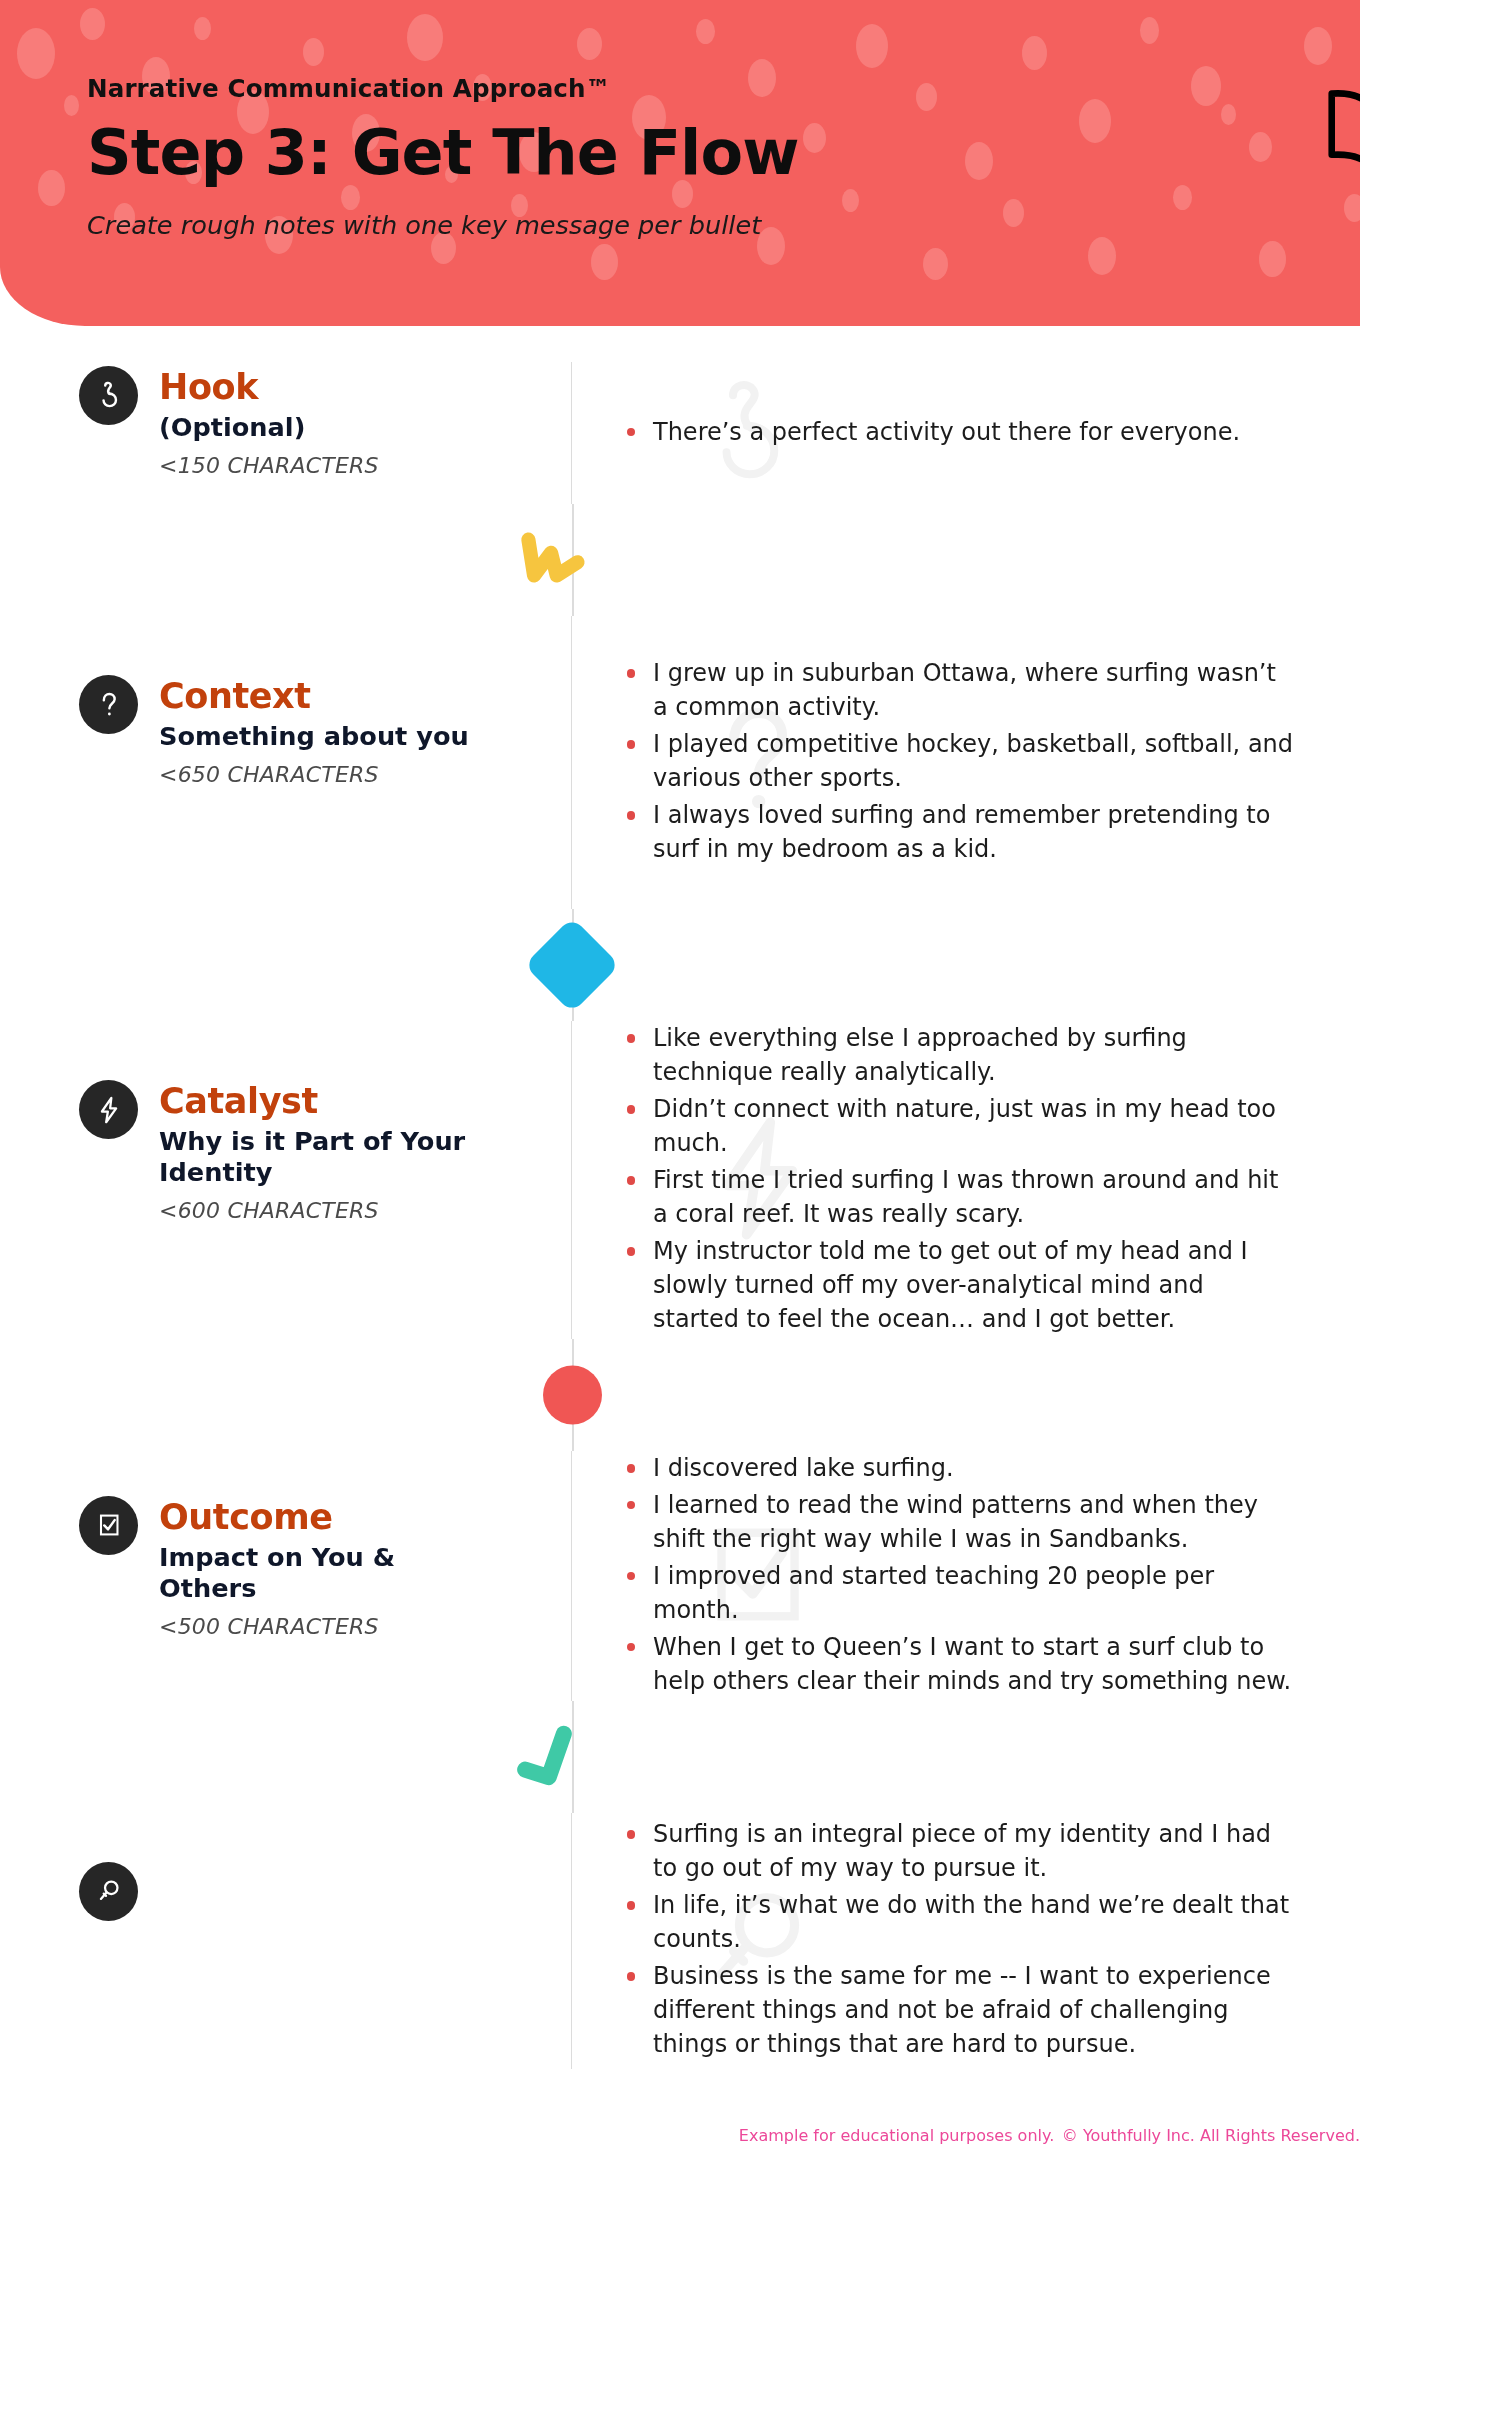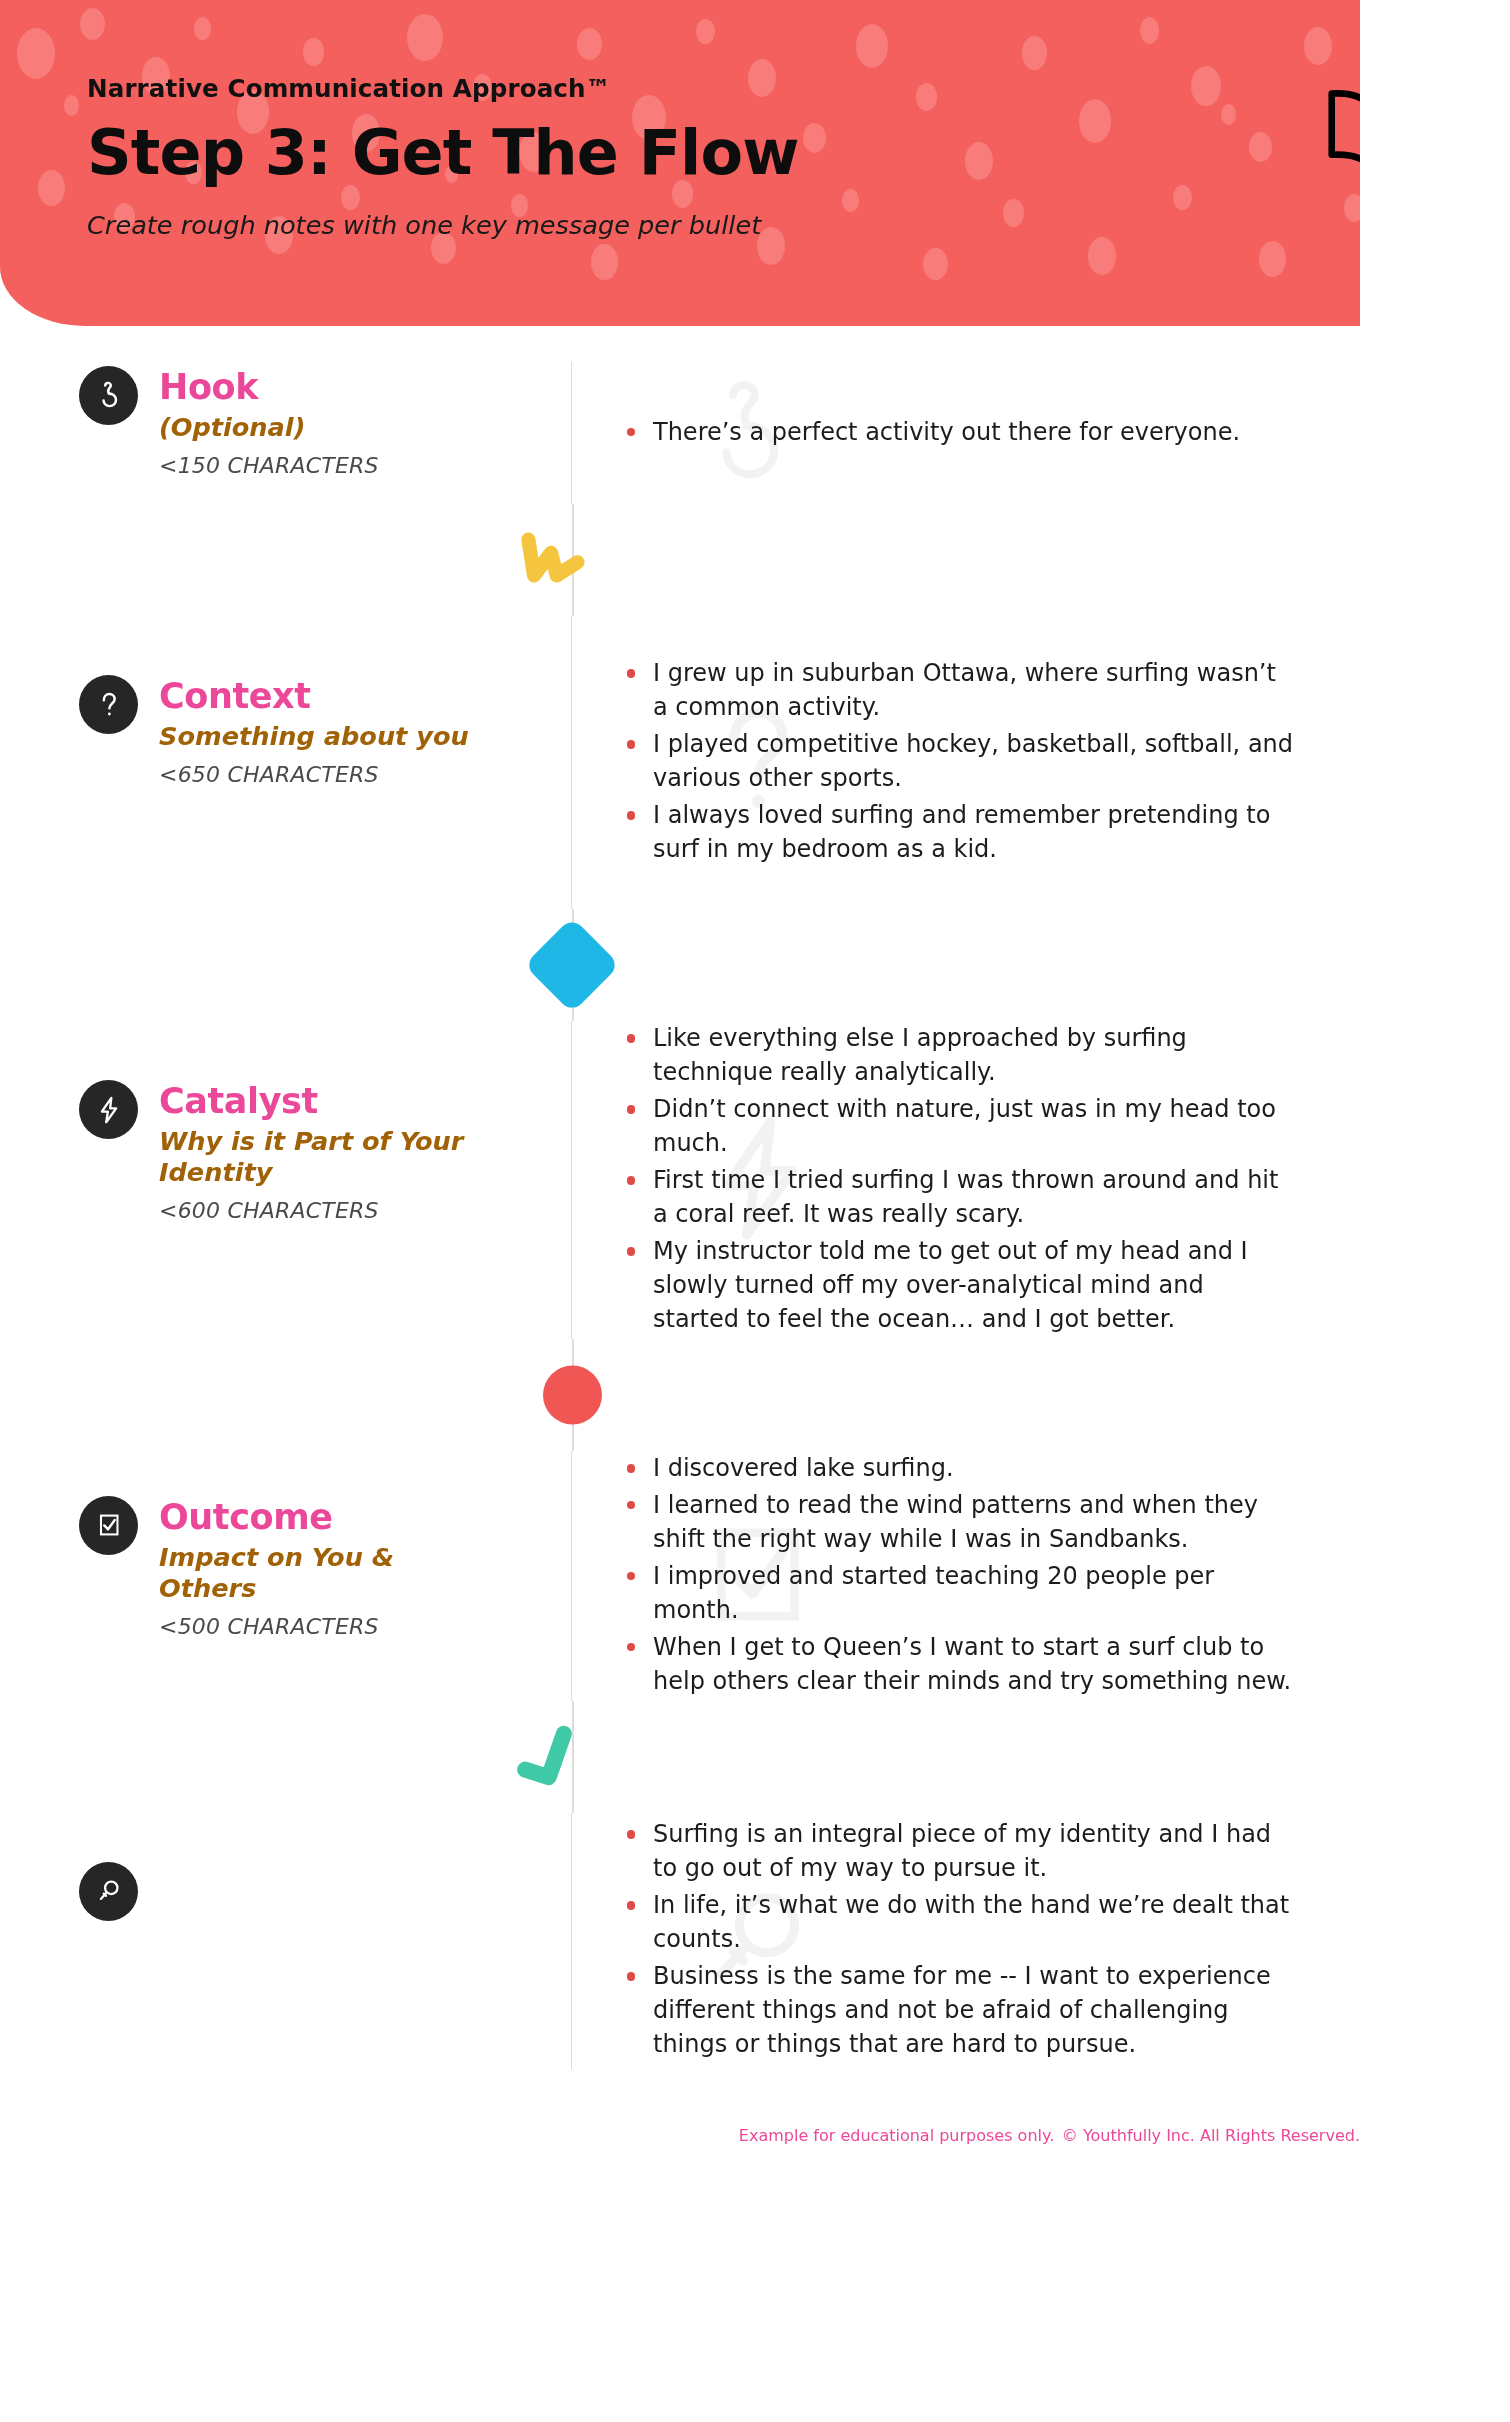--- a/index.html
+++ b/index.html
@@ -110,30 +110,29 @@
     align-items: center;
     justify-content: center;
   }
 
   .label-text { padding-top: 1.9px; }
 
   .sec-title {
     font-family: "DejaVu Sans", sans-serif;
     font-size: 35px;
     font-weight: 700;
-    color: #ec4899;
+    color: #c2410c;
     line-height: 1.1;
     letter-spacing: -0.4px;
   }
   .sec-sub {
     font-family: "DejaVu Sans", sans-serif;
     font-size: 25.6px;
-    font-style: italic;
     font-weight: 700;
-    color: #a16207;
+    color: #0f172a;
     line-height: 1.22;
     margin-top: 5.7px;
   }
   .sec-count {
     font-family: "DejaVu Sans", sans-serif;
     font-size: 22px;
     font-style: italic;
     color: #4a4a4a;
     margin-top: 9.5px;
     letter-spacing: 0.2px;

